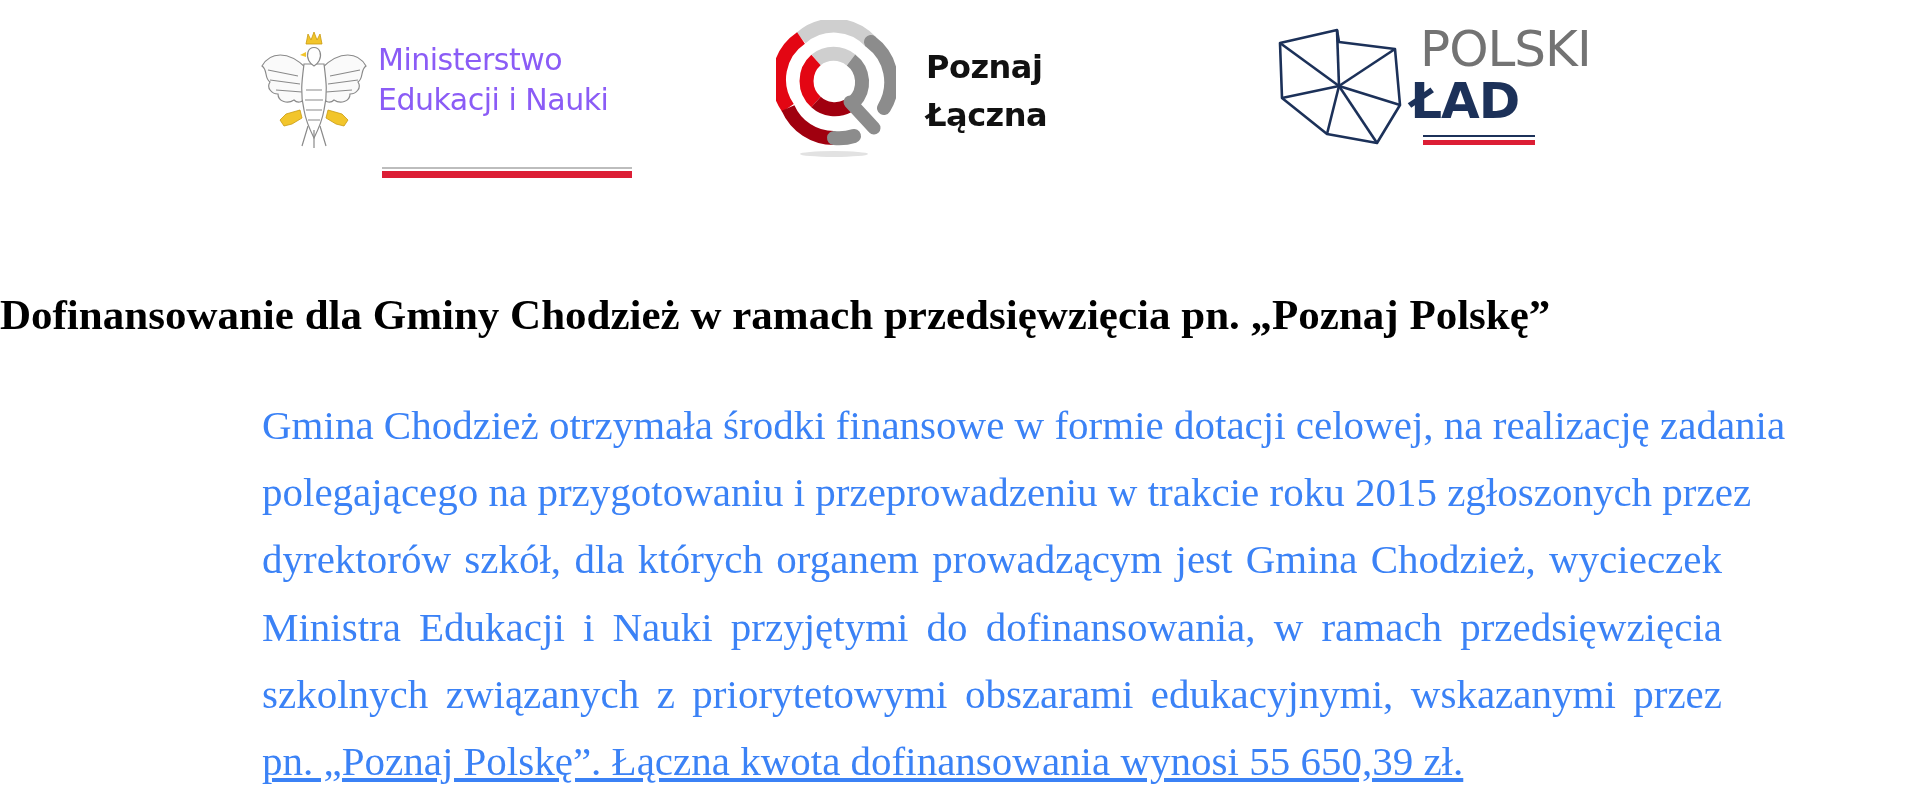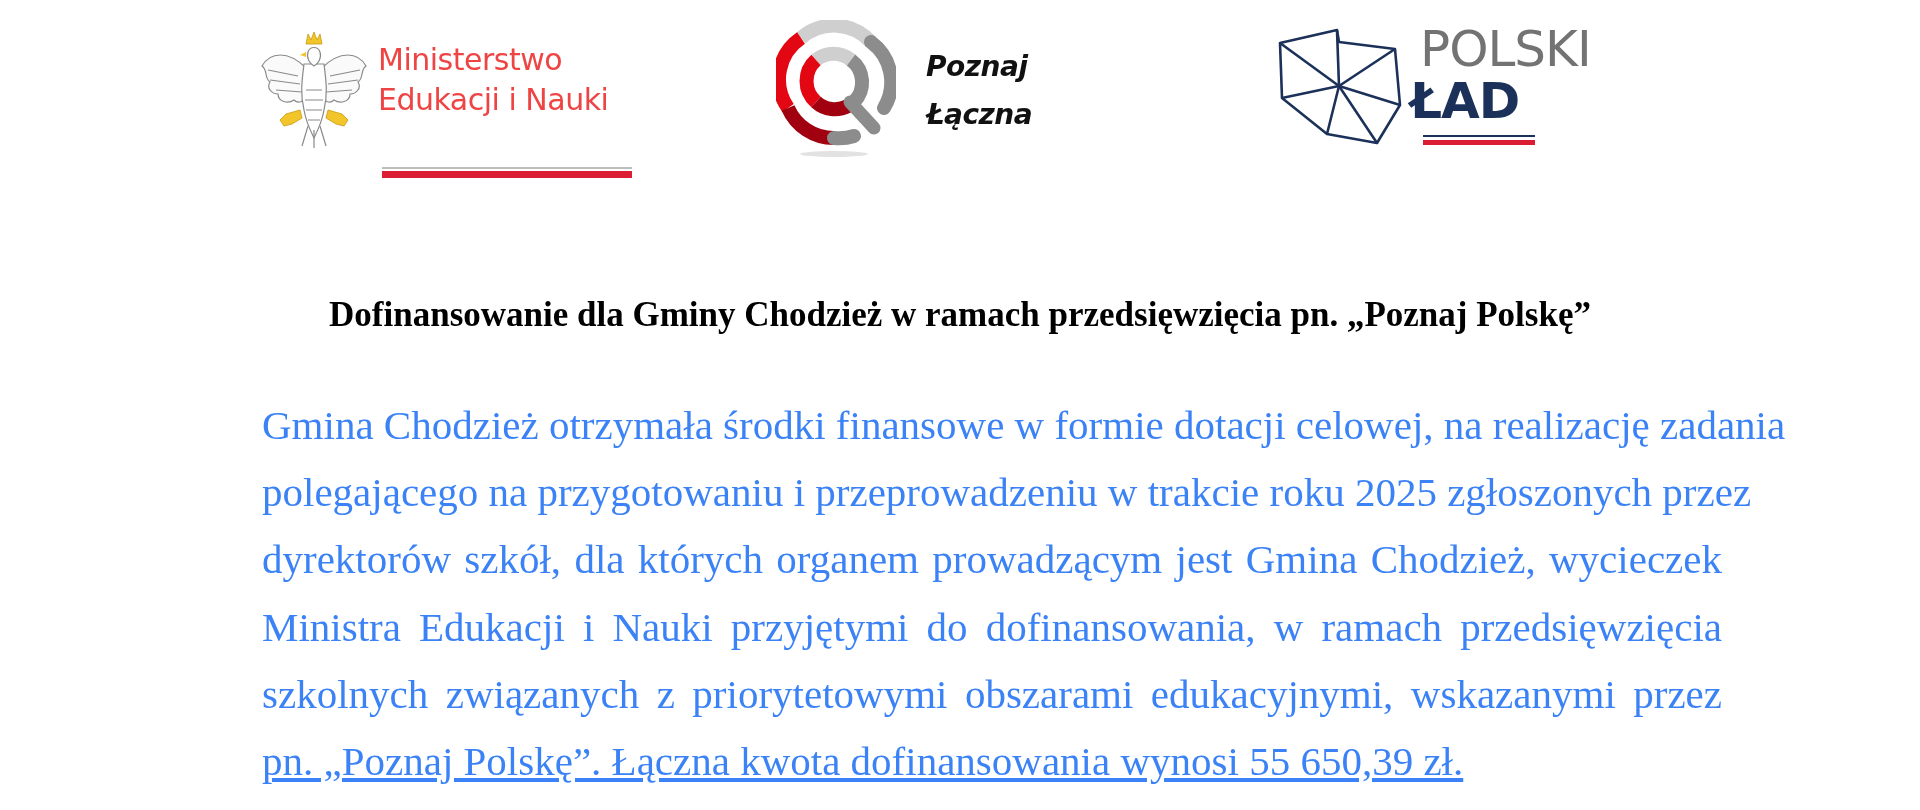--- a/index.html
+++ b/index.html
@@ -3,39 +3,39 @@
   <meta charset="utf-8">
   <style>
     html, body { margin: 0; padding: 0; background: #ffffff; }
     body { width: 1920px; height: 810px; position: relative; overflow: hidden; }
 
     .logos { position: absolute; top: 0; left: 0; width: 1920px; height: 170px; }
 
     
     .mein { position: absolute; left: 258px; top: 30px; width: 380px; height: 125px; }
     .mein .eagle { position: absolute; left: 0; top: 0; width: 112px; height: 120px; }
-    .mein .name { position: absolute; left: 120px; top: 10px; font-family: "DejaVu Sans", sans-serif; font-size: 30px; line-height: 40px; color: #ef4444; letter-spacing: -0.5px; }
+    .mein .name { position: absolute; left: 120px; top: 10px; font-family: "DejaVu Sans", sans-serif; font-size: 30px; line-height: 40px; color: #8b5cf6; letter-spacing: -0.5px; }
     .mein .line-grey { position: absolute; left: 124px; top: 137px; width: 250px; height: 2px; background: #bdbdbd; }
     .mein .line-red { position: absolute; left: 124px; top: 141px; width: 250px; height: 7px; background: #dc1e35; }
 
     
     .pp { position: absolute; left: 776px; top: 20px; width: 330px; height: 145px; }
     .pp .mark { position: absolute; left: 0; top: 0; width: 120px; height: 145px; }
-    .pp .name { position: absolute; left: 150px; top: 23px; font-family: "DejaVu Sans", sans-serif; font-weight: bold; font-size: 28px; line-height: 48px; color: #111; letter-spacing: -0.5px; font-style: italic; }
+    .pp .name { position: absolute; left: 150px; top: 23px; font-family: "DejaVu Sans", sans-serif; font-weight: bold; font-size: 32px; line-height: 48px; color: #111; letter-spacing: -0.5px; }
 
     
     .pl { position: absolute; left: 1270px; top: 18px; width: 360px; height: 135px; }
     .pl .mark { position: absolute; left: 0; top: 0; width: 140px; height: 130px; }
     .pl .name1 { position: absolute; left: 150px; top: 4px; font-family: "DejaVu Sans", sans-serif; font-size: 50px; line-height: 54px; color: #737373; letter-spacing: -1px; }
     .pl .name2 { position: absolute; left: 140px; top: 56px; font-family: "DejaVu Sans", sans-serif; font-weight: bold; font-size: 50px; line-height: 54px; color: #1c3159; letter-spacing: -1px; text-align: right; }
     .pl .line-navy { position: absolute; left: 153px; top: 117px; width: 112px; height: 2px; background: #1c3159; }
     .pl .line-red { position: absolute; left: 153px; top: 122px; width: 112px; height: 5px; background: #dc1e35; }
 
-    .title { position: absolute; top: 290px; left: 0; width: 1920px; text-align: center;
-      font-family: "Liberation Serif", serif; font-weight: bold; font-size: 35px; line-height: 50px; color: #000; }
+    .title { position: absolute; top: 290px; left: 0; width: 1920px; 
+      font-family: "Liberation Serif", serif; font-weight: bold; font-size: 43px; line-height: 50px; color: #000; }
 
     .body-text { position: absolute; top: 392px; left: 262px; width: 1460px;
       font-family: "Liberation Serif", serif; font-size: 41px; line-height: 67.2px; color: #3b82f6;
       text-align: justify; }
     .body-text .ln { display: block; text-align: justify; text-align-last: justify; white-space: nowrap; }
     .body-text .ln.last { text-align-last: left; text-decoration: underline; }
   </style>
 </head>
 <body>
 
@@ -115,18 +115,18 @@
     <div class="name2">ŁAD</div>
     <div class="line-navy"></div>
     <div class="line-red"></div>
   </div>
 </div>
 
 <h1 class="title" style="margin:0;">Dofinansowanie dla Gminy Chodzież w ramach przedsięwzięcia pn. „Poznaj Polskę”</h1>
 
 <div class="body-text">
   <span class="ln">Gmina Chodzież otrzymała środki finansowe w formie dotacji celowej, na realizację zadania</span>
-  <span class="ln">polegającego na przygotowaniu i przeprowadzeniu w trakcie roku 2025 zgłoszonych przez</span>
+  <span class="ln">polegającego na przygotowaniu i przeprowadzeniu w trakcie roku 2015 zgłoszonych przez</span>
   <span class="ln">dyrektorów szkół, dla których organem prowadzącym jest Gmina Chodzież, wycieczek</span>
   <span class="ln">Ministra Edukacji i Nauki przyjętymi do dofinansowania, w ramach przedsięwzięcia</span>
   <span class="ln">szkolnych związanych z priorytetowymi obszarami edukacyjnymi, wskazanymi przez</span>
   <span class="ln last">pn. „Poznaj Polskę”. Łączna kwota dofinansowania wynosi 55 650,39 zł.</span>
 </div>
 
 </body></html>

